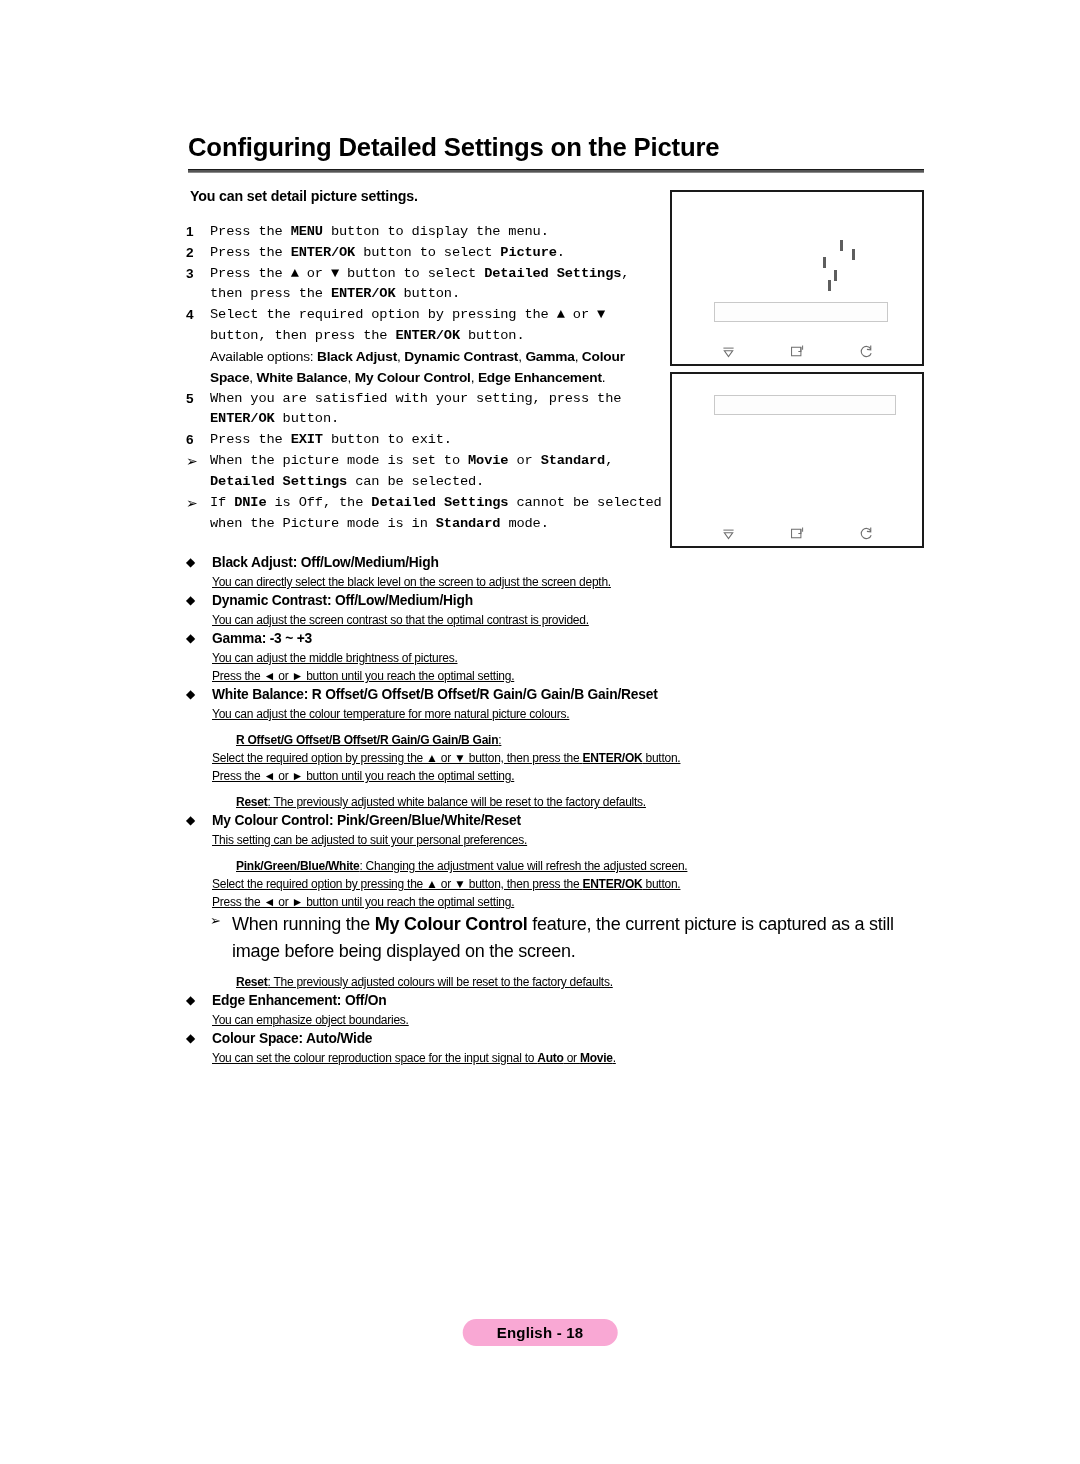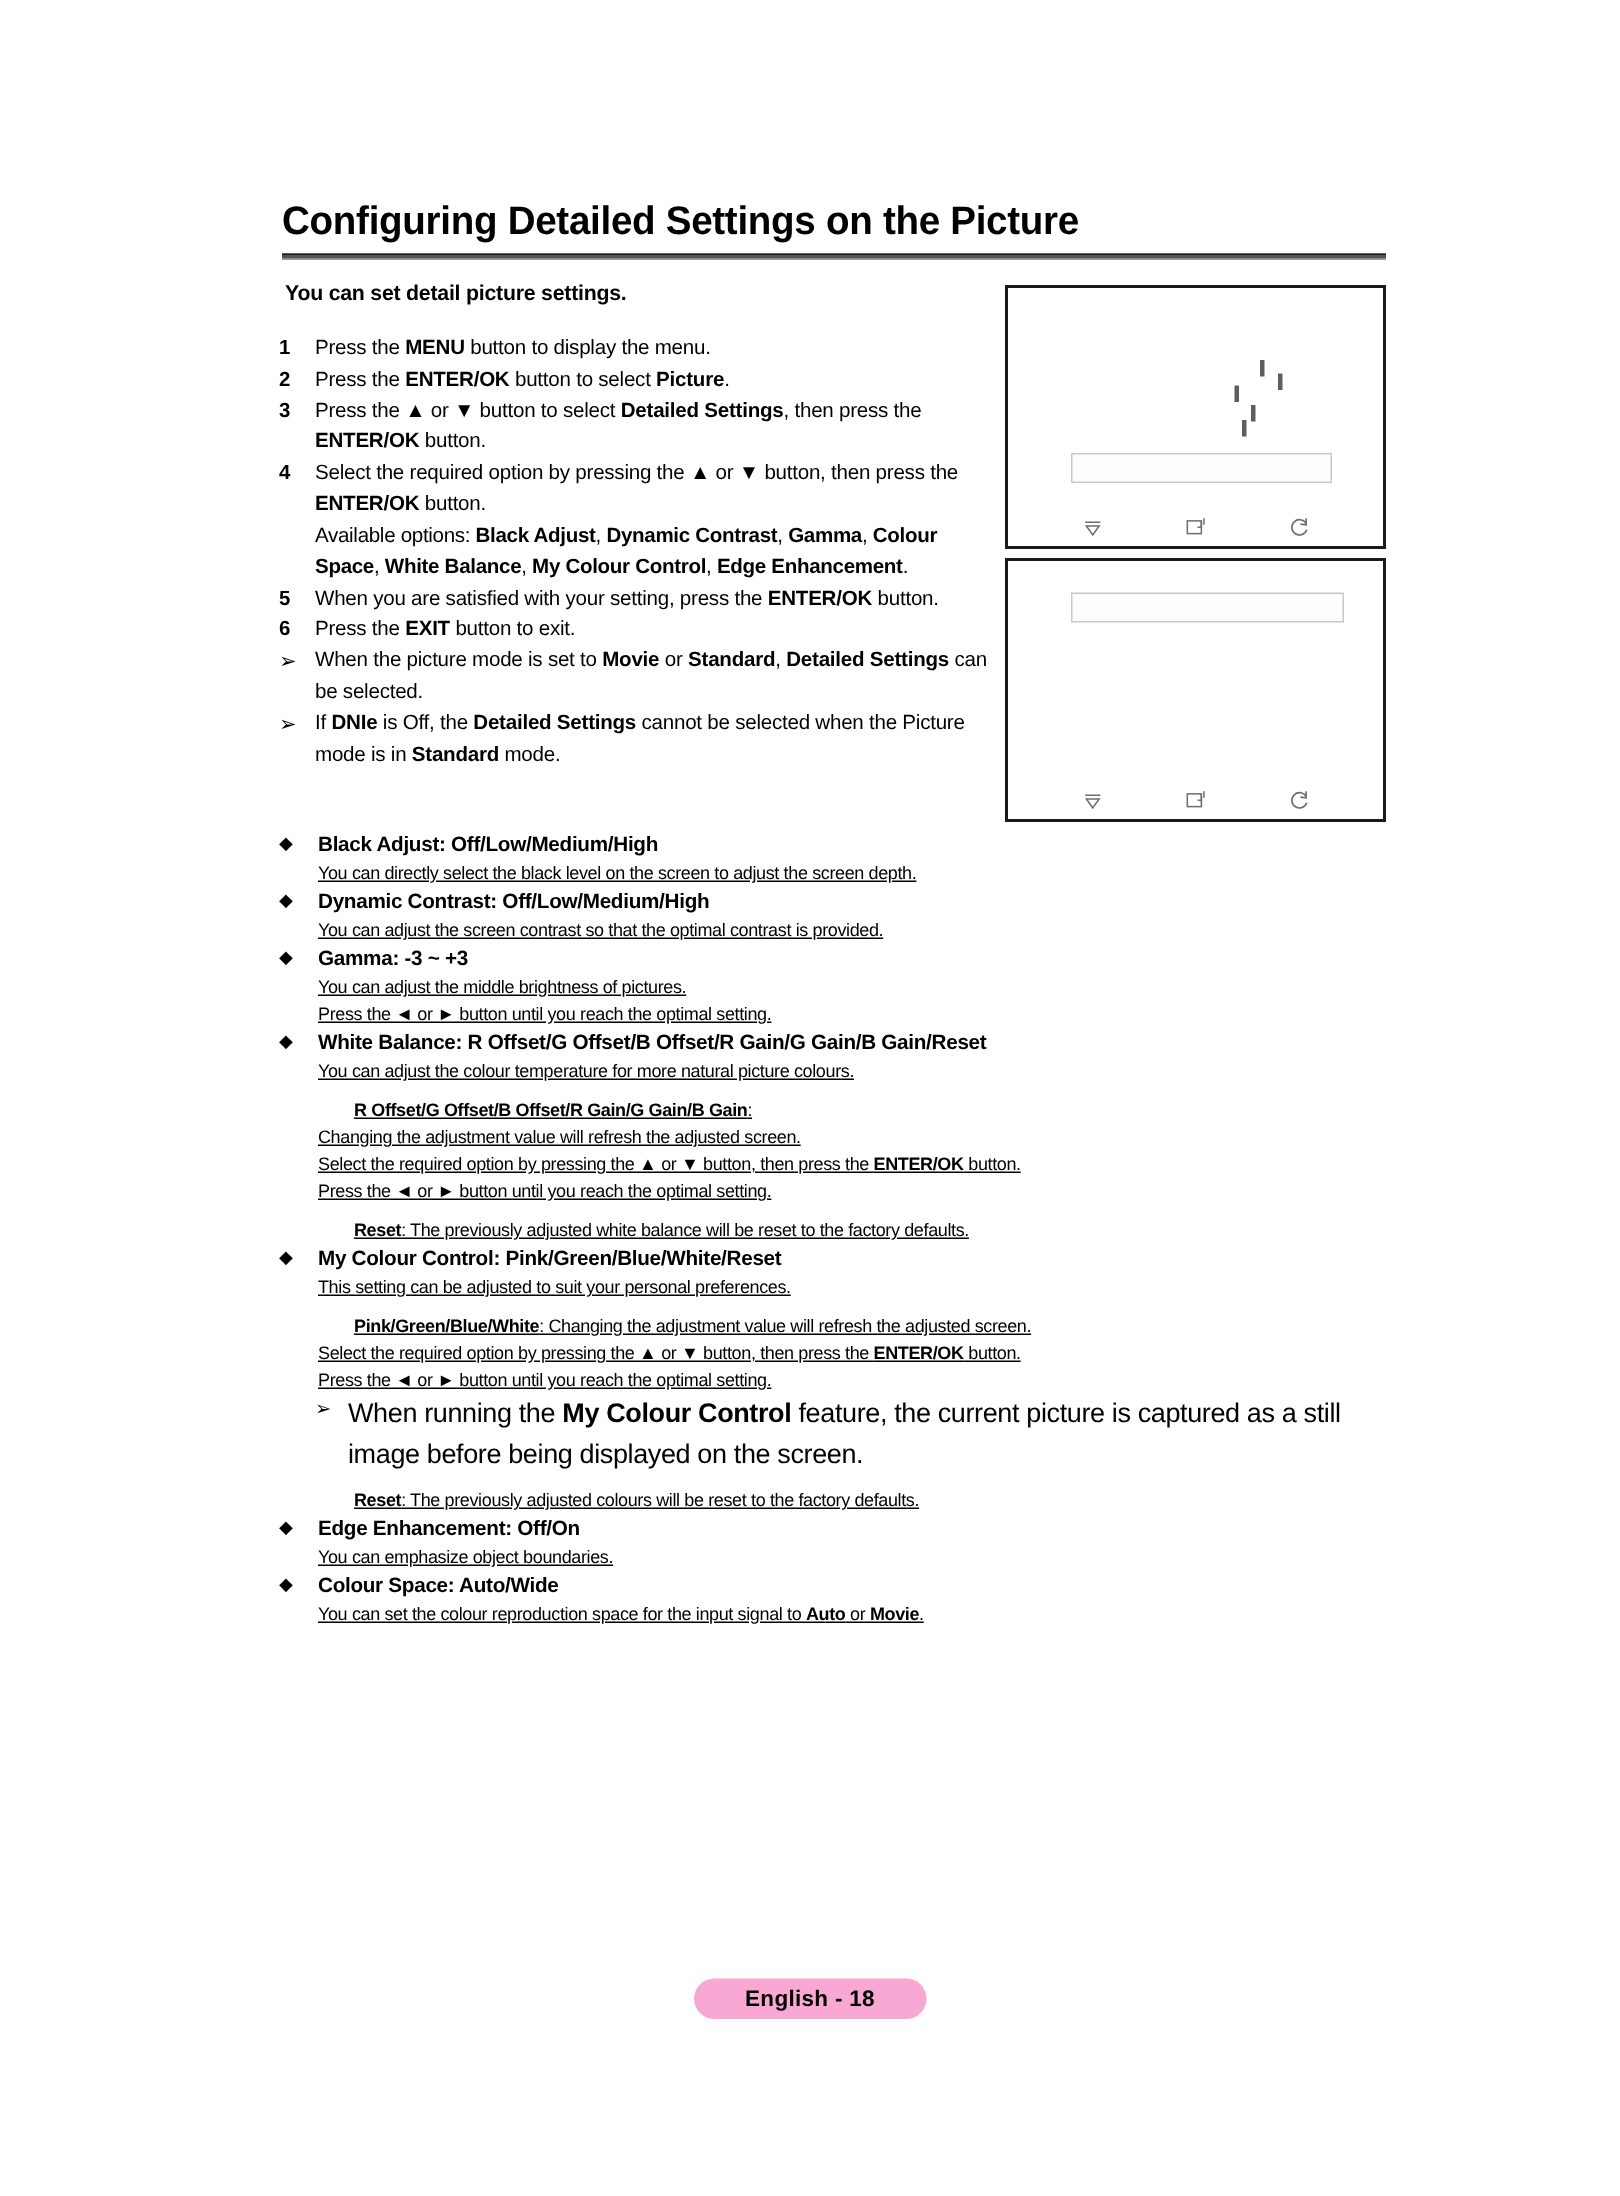--- a/index.html
+++ b/index.html
@@ -83,20 +83,21 @@
     width: 24px;
     flex: 0 0 24px;
     font-size: 14px;
     line-height: 1.45;
     text-align: left;
   }
   .step-body {
     flex: 1 1 auto;
     font-size: 13.7px;
     letter-spacing: -0.15px;
+    font-family: Liberation Mono, monospace;
   }
   .step-sub {
     font-size: 13.7px;
     letter-spacing: -0.2px;
     line-height: 1.52;
     margin-left: 24px;
   }
   b, .b { font-weight: bold; }
 
   
@@ -291,21 +292,20 @@
         </div>
       </div>
       <div class="bullet-group">
         <div class="bullet-head">
           <span class="diamond">◆</span>
           <span class="bullet-head-text"><b>White Balance</b>: <b>R Offset/G Offset/B Offset/R Gain/G Gain/B Gain/Reset</b></span>
         </div>
         <div class="bullet-body">
           <p>You can adjust the colour temperature for more natural picture colours.</p>
           <p class="gap"><b>R Offset/G Offset/B Offset/R Gain/G Gain/B Gain</b>:</p>
-          <p>Changing the adjustment value will refresh the adjusted screen.</p>
           <p>Select the required option by pressing the ▲ or ▼ button, then press the <b>ENTER/OK</b> button.</p>
           <p>Press the ◄ or ► button until you reach the optimal setting.</p>
           <p class="gap"><b>Reset</b>: The previously adjusted white balance will be reset to the factory defaults.</p>
         </div>
       </div>
       <div class="bullet-group">
         <div class="bullet-head">
           <span class="diamond">◆</span>
           <span class="bullet-head-text"><b>My Colour Control</b>: <b>Pink/Green/Blue/White/Reset</b></span>
         </div>

